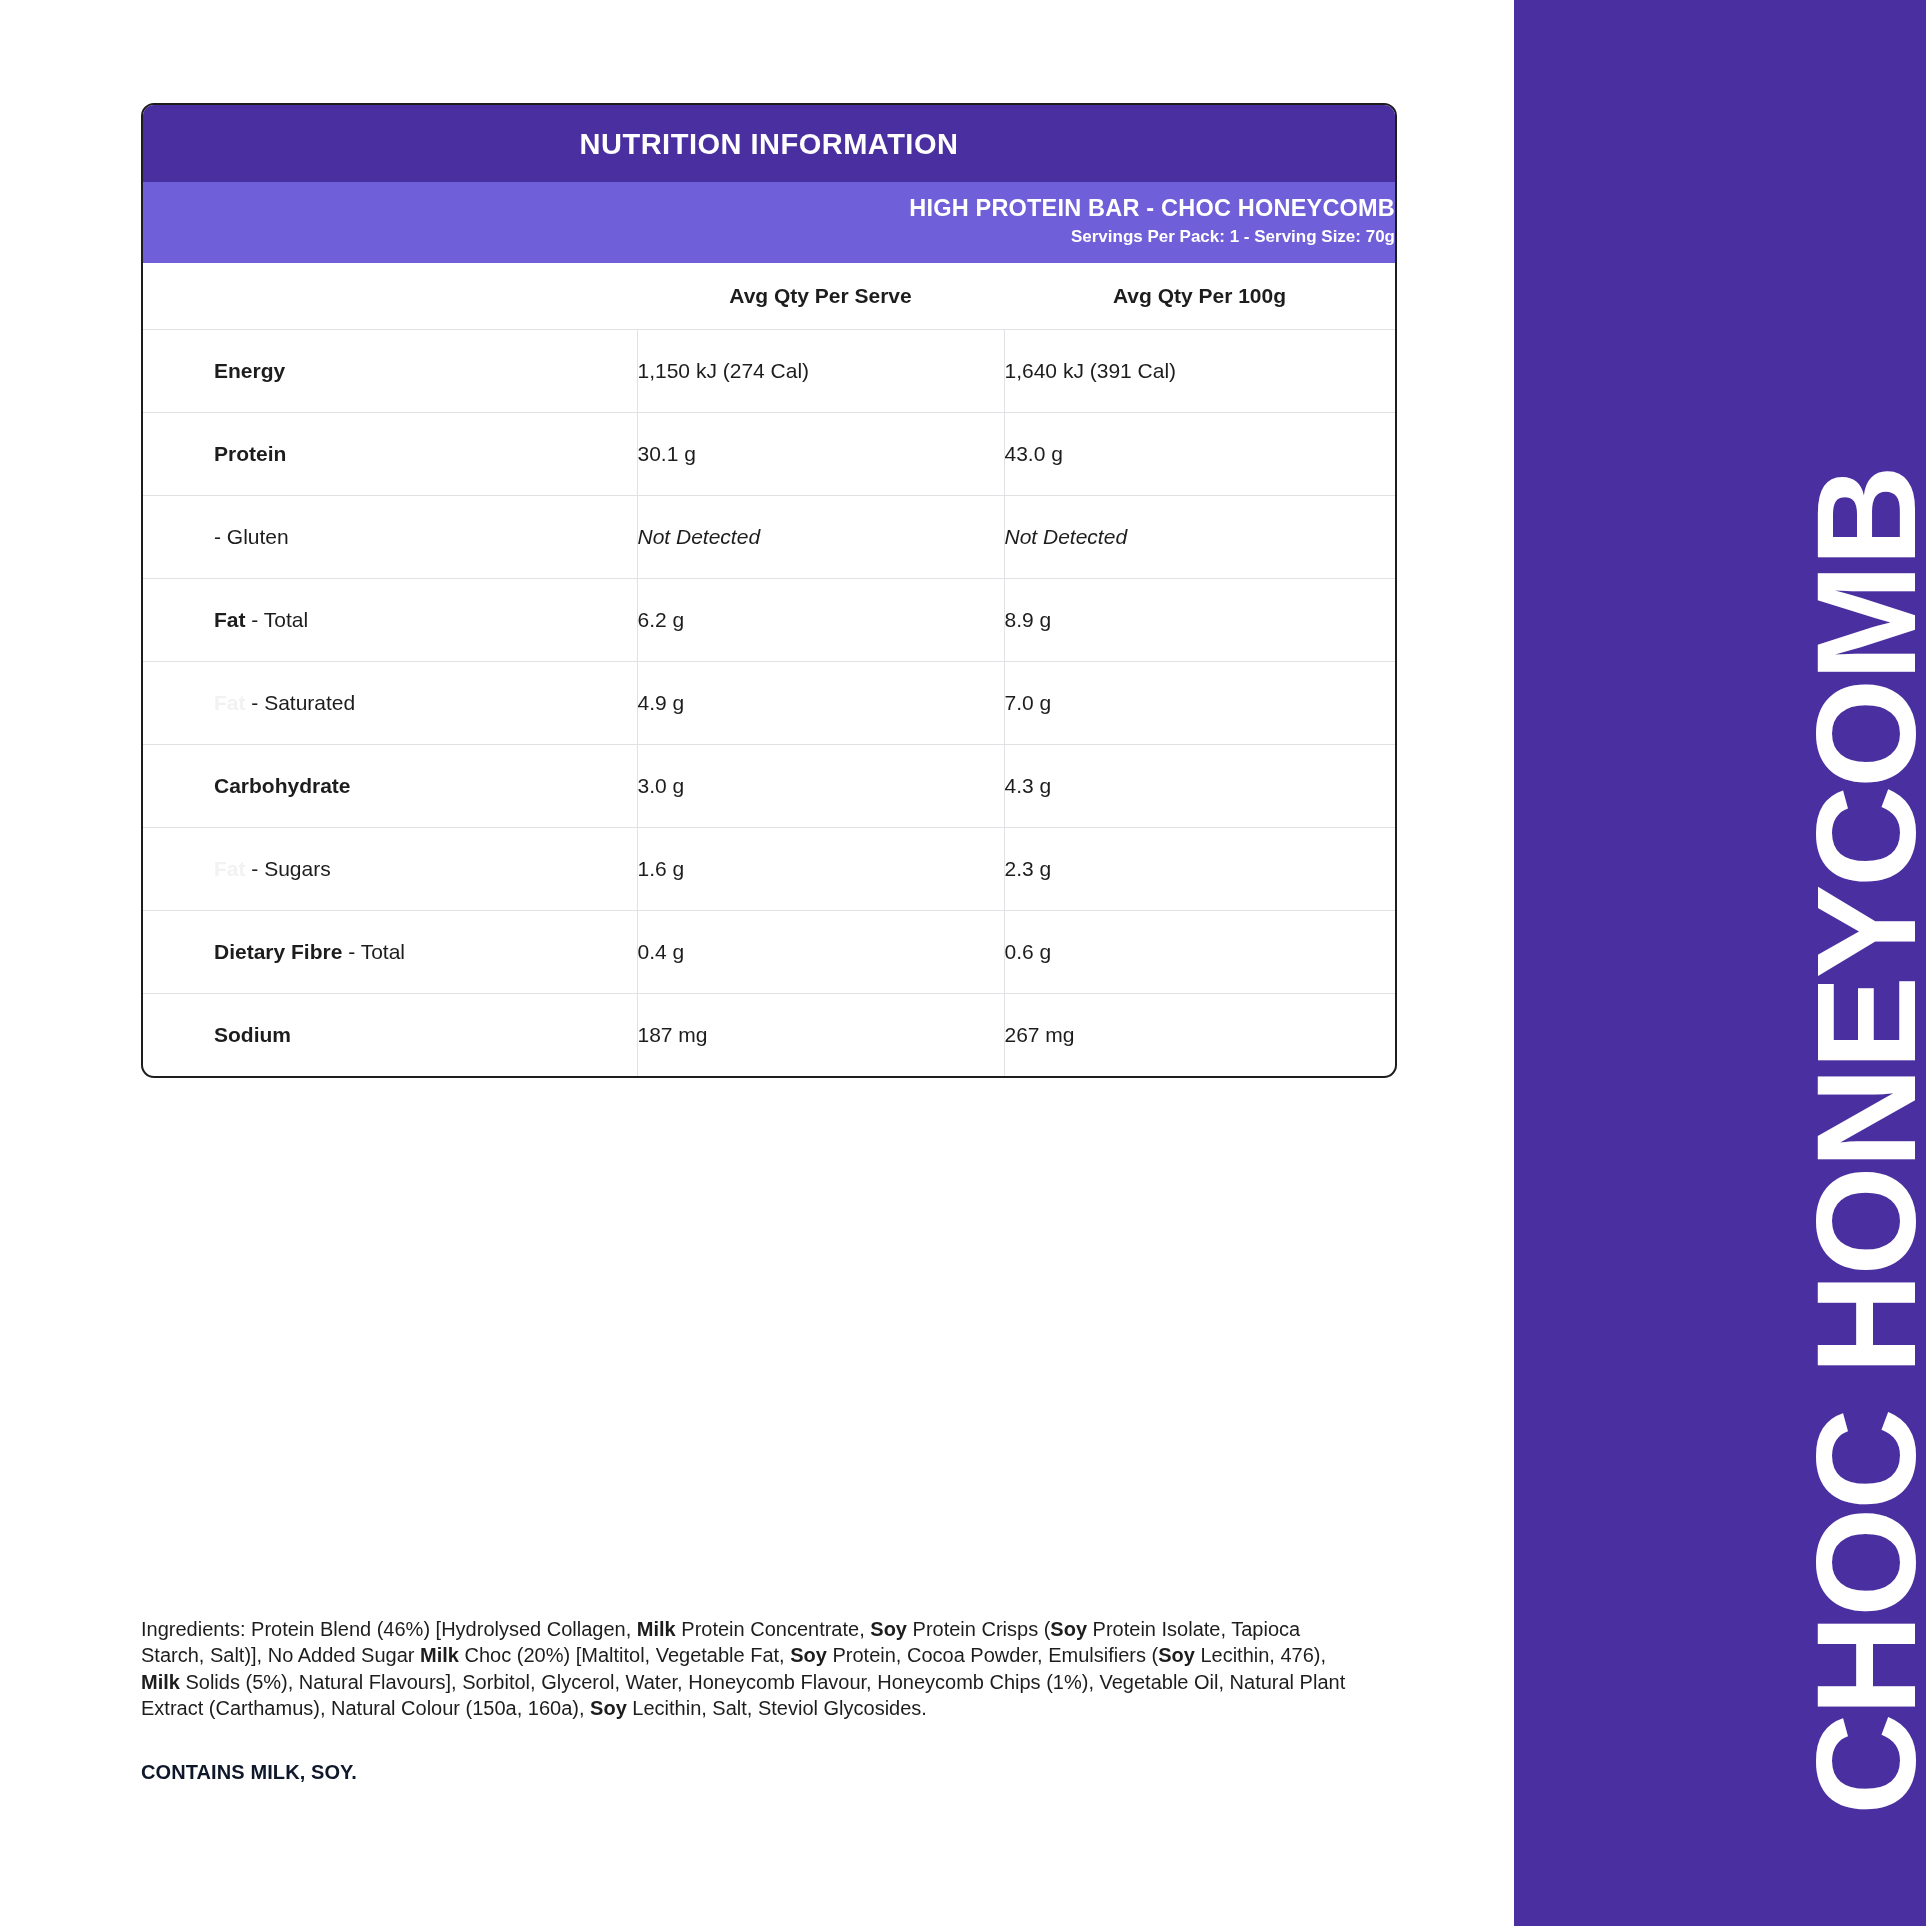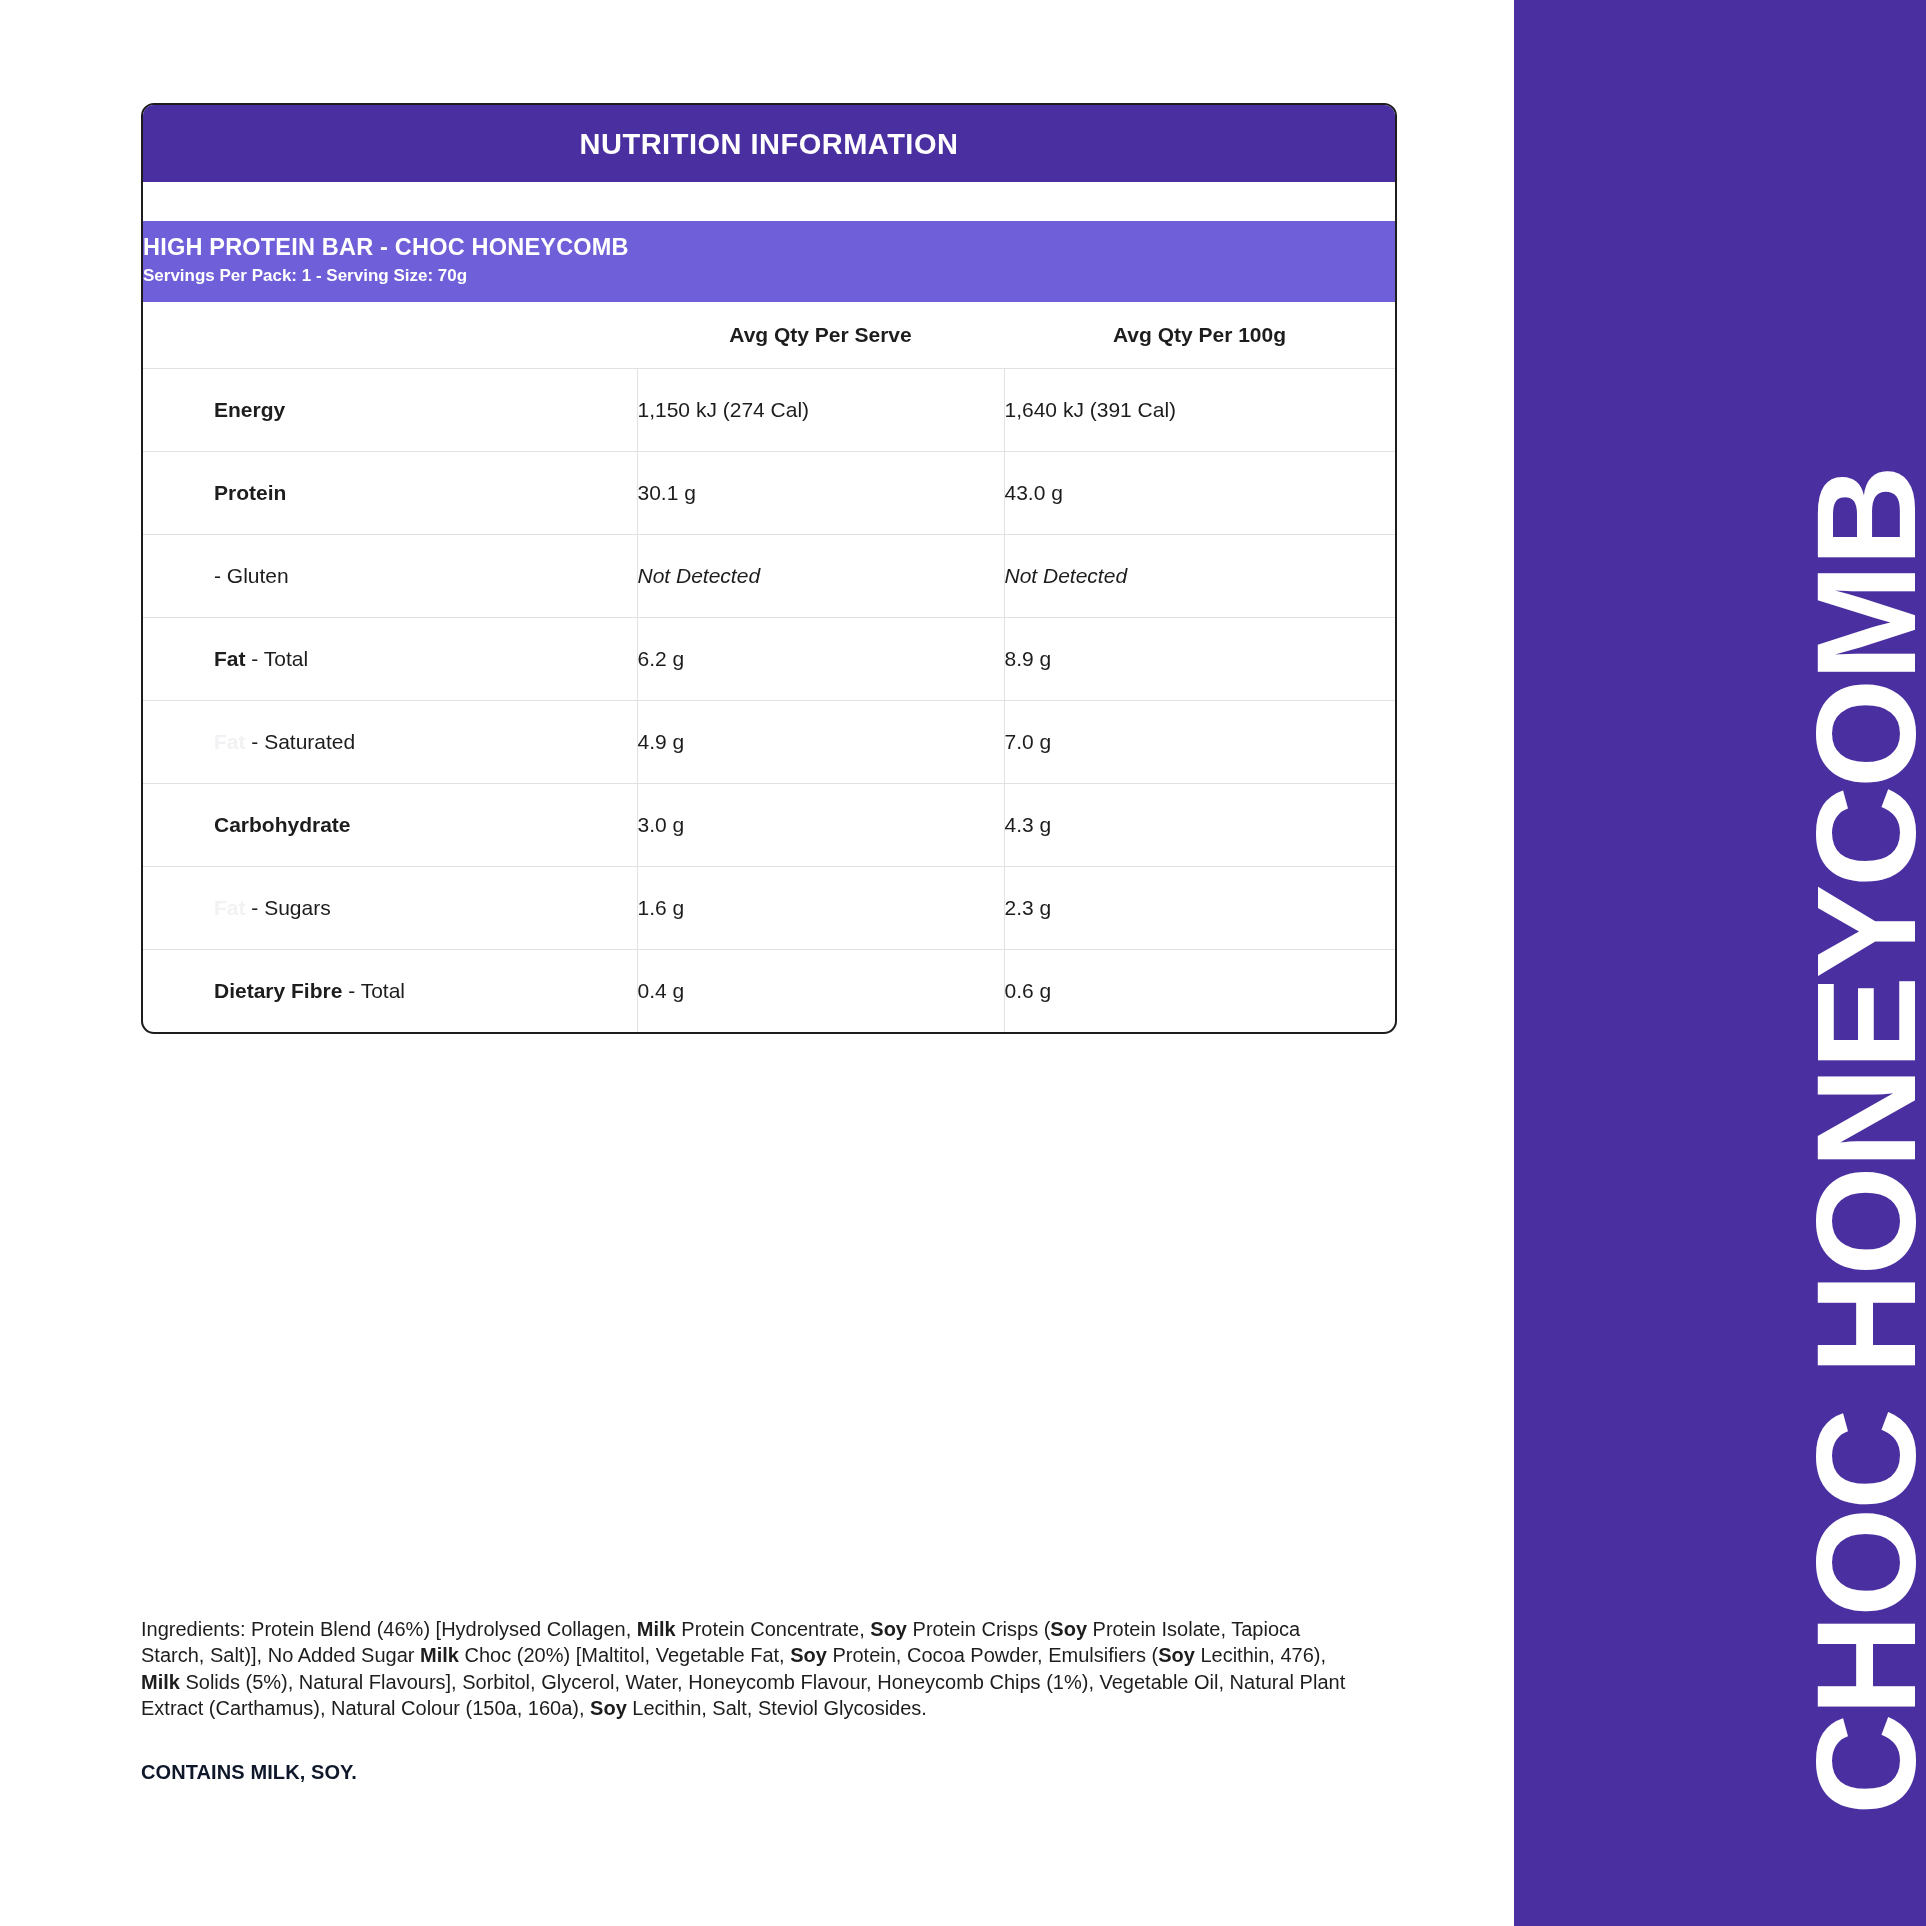--- a/index.html
+++ b/index.html
@@ -61,23 +61,22 @@
     color: #ffffff;
     text-align: center;
     font-size: 29px;
     font-weight: bold;
     letter-spacing: 0.5px;
     padding: 22.6px 0 21.6px 0;
   }
   .panel-sub {
     background: #6f5fd8;
     color: #ffffff;
-    text-align: left;
+    text-align: right;
     padding: 13px 0 16px 0;
-    margin-top: 39px;
   }
   .panel-sub .sub-1 {
     font-size: 23.5px;
     font-weight: bold;
     letter-spacing: 0.2px;
     display: block;
   }
   .panel-sub .sub-2 {
     font-size: 17px;
     font-weight: bold;
@@ -212,20 +211,25 @@
           <tr>
             <td class="label"><span class="ghost">Fat</span><span> - Sugars</span></td>
             <td class="val sep">1.6 g</td>
             <td class="val v2 sep">2.3 g</td>
           </tr>
           <tr>
             <td class="label"><span class="b">Dietary Fibre</span><span> - Total</span></td>
             <td class="val sep">0.4 g</td>
             <td class="val v2 sep">0.6 g</td>
           </tr>
+          <tr>
+            <td class="label"><span class="b">Sodium</span></td>
+            <td class="val sep">187 mg</td>
+            <td class="val v2 sep">267 mg</td>
+          </tr>
         </tbody>
     </table>
   </div>
 
   <div id="ingredients"><span>Ingredients: Protein Blend (46%) [Hydrolysed Collagen, </span><span style="font-weight: bold;">Milk</span><span> Protein Concentrate, </span><span style="font-weight: bold;">Soy</span><span> Protein Crisps (</span><span style="font-weight: bold;">Soy</span><span> Protein Isolate, Tapioca Starch, Salt)], No Added Sugar </span><span style="font-weight: bold;">Milk</span><span> Choc (20%) [Maltitol, Vegetable Fat, </span><span style="font-weight: bold;">Soy</span><span> Protein, Cocoa Powder, Emulsifiers (</span><span style="font-weight: bold;">Soy</span><span> Lecithin, 476), </span><span style="font-weight: bold;">Milk</span><span> Solids (5%), Natural Flavours], Sorbitol, Glycerol, Water, Honeycomb Flavour, Honeycomb Chips (1%), Vegetable Oil, Natural Plant Extract (Carthamus), Natural Colour (150a, 160a), </span><span style="font-weight: bold;">Soy</span><span> Lecithin, Salt, Steviol Glycosides.</span></div>
 
   <div id="contains">CONTAINS MILK, SOY.</div>
 
 </div>
 

